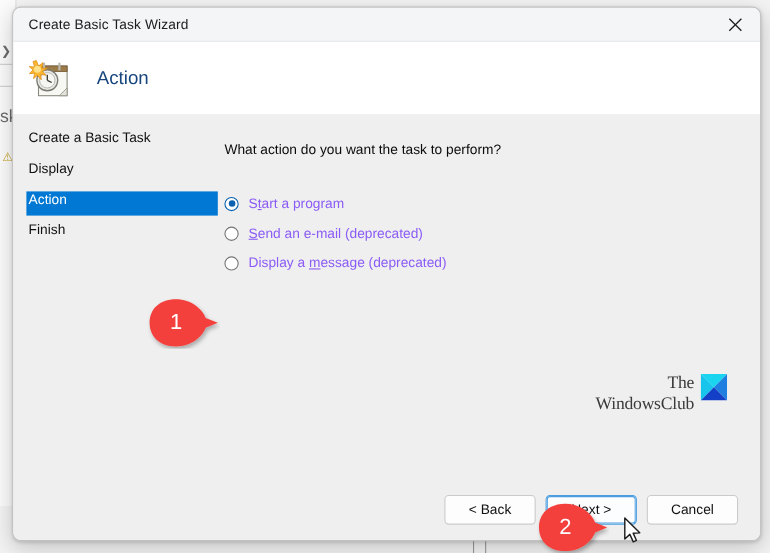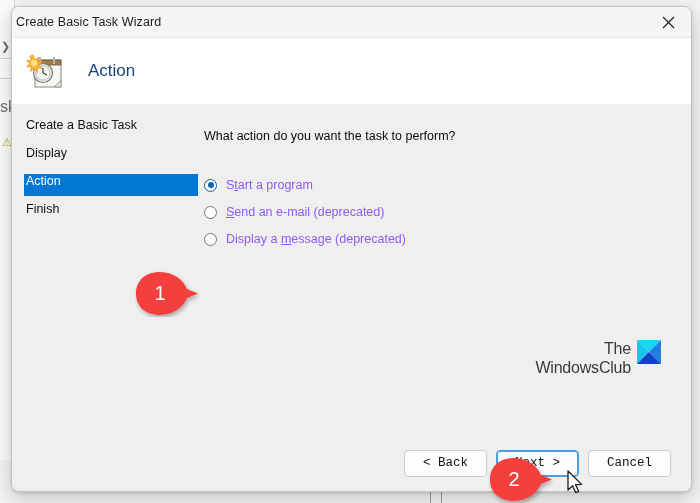--- a/index.html
+++ b/index.html
@@ -59,21 +59,21 @@
     min-height: 30px;
     background: #f3f5f7;
     display: flex;
     align-items: center;
     position: relative;
     border-bottom: 1px solid #e6e8ea;
   }
   .title-text {
     font-size: 12.5px;
     color: #1b1b1b;
-    padding-left: 4px;
+    padding-left: 14px;
     letter-spacing: 0.1px;
   }
   .close-btn {
     position: absolute;
     right: 0; top: 0;
     width: 46px; height: 30px;
     display: flex;
     align-items: center;
     justify-content: center;
     cursor: default;
@@ -195,20 +195,21 @@
     display: flex;
     align-items: flex-start;
     user-select: none;
   }
   .wm-text {
     font-size: 16px;
     line-height: 19px;
     color: #3a3a3a;
     text-align: right;
     letter-spacing: -0.2px;
+    font-family: Liberation Serif, serif;
   }
   .wm-logo {
     width: 24px;
     height: 24px;
     margin-left: 6px;
     margin-top: 1px;
     flex: none;
   }
 
   
@@ -223,21 +224,21 @@
     position: relative;
   }
   .btn {
     height: 27px;
     min-width: 83px;
     background: #fdfdfd;
     border: 1px solid #cbcbcb;
     border-radius: 4px;
     font-size: 12.5px;
     color: #111111;
-    font-family: Liberation Mono, monospace;
+    font-family: Liberation Sans, sans-serif;
     margin-left: 9px;
     display: flex;
     align-items: center;
     justify-content: center;
     cursor: default;
     box-sizing: border-box;
   }
   .btn u { text-decoration: underline; text-underline-offset: 1px; }
   .btn.focused {
     border: 1px solid #4a9ee0;

